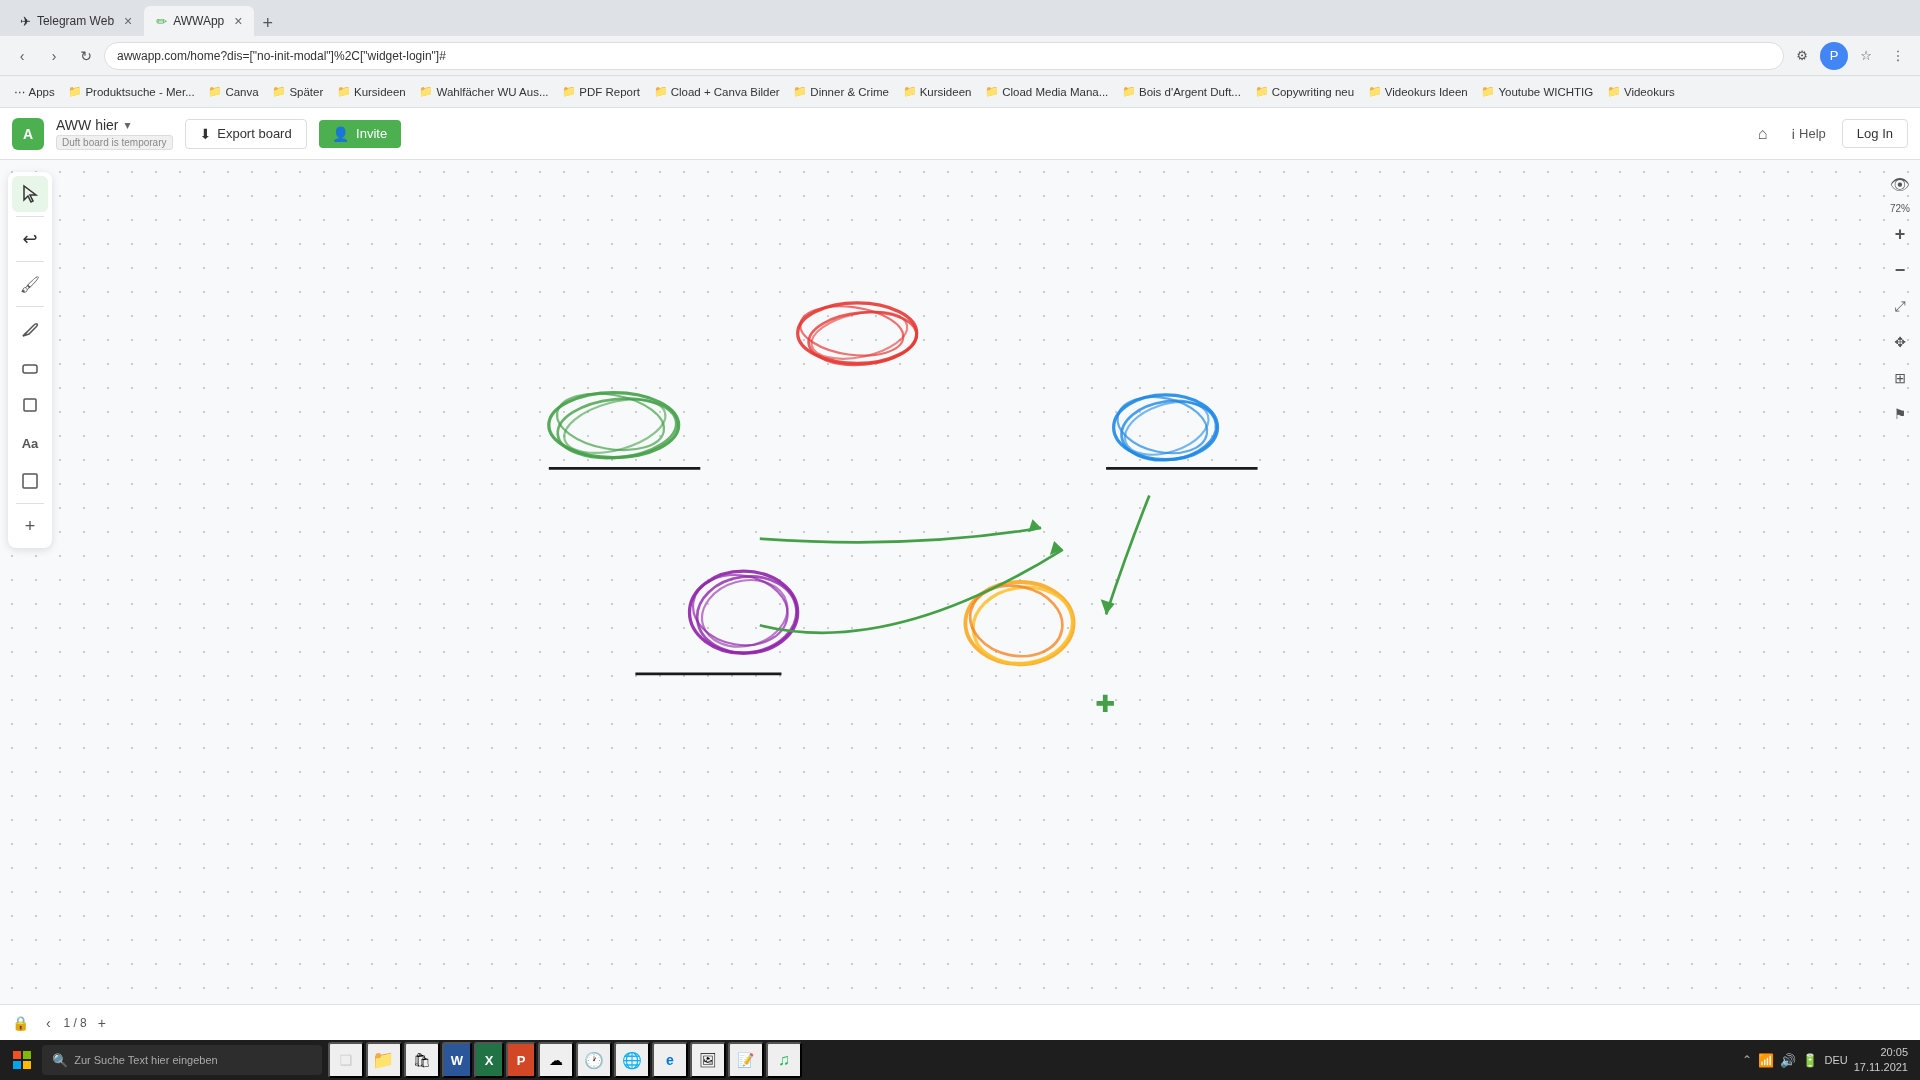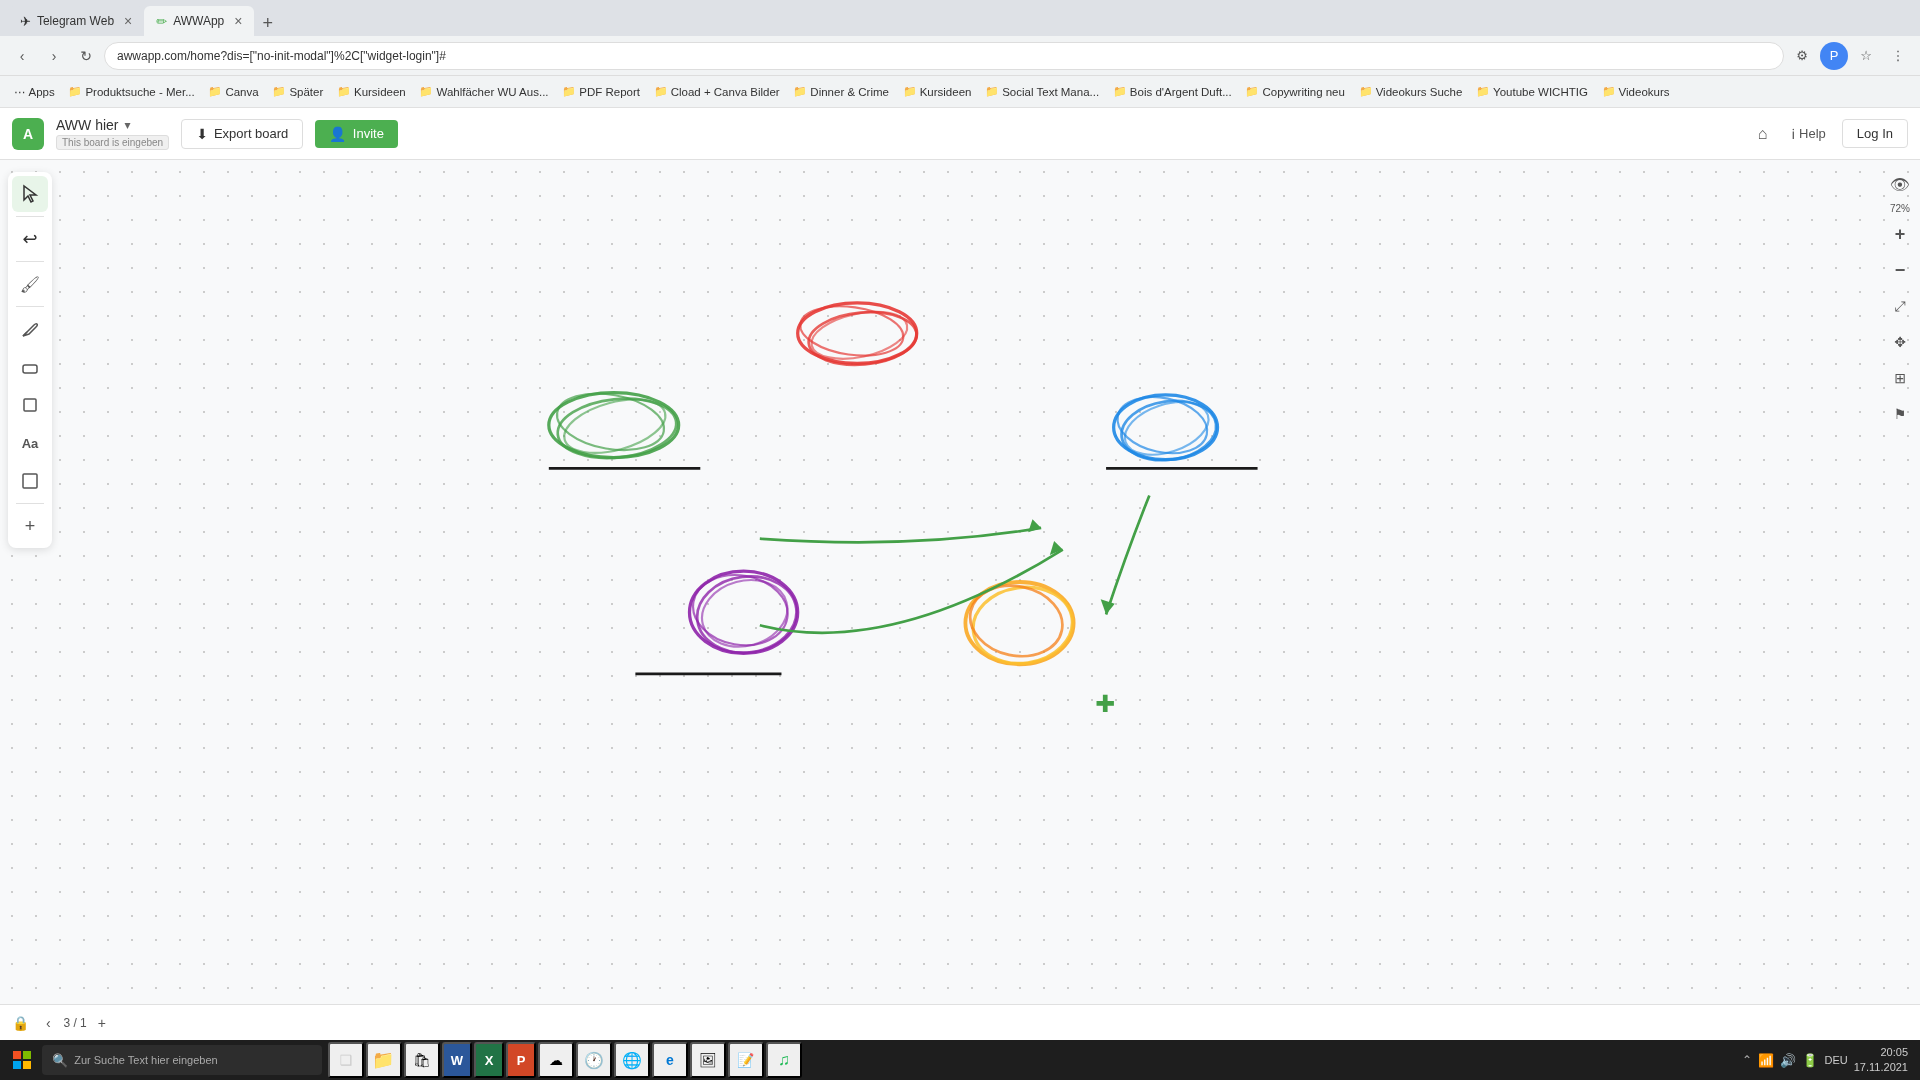--- a/index.html
+++ b/index.html
@@ -394,33 +394,33 @@
     <div class="bookmark-item">
       <span class="bookmark-folder">📁</span>
       <span>Dinner &amp; Crime</span>
     </div>
     <div class="bookmark-item">
       <span class="bookmark-folder">📁</span>
       <span>Kursideen</span>
     </div>
     <div class="bookmark-item">
       <span class="bookmark-folder">📁</span>
-      <span>Social Text Mana...</span>
+      <span>Cload Media Mana...</span>
     </div>
     <div class="bookmark-item">
       <span class="bookmark-folder">📁</span>
       <span>Bois d'Argent Duft...</span>
     </div>
     <div class="bookmark-item">
       <span class="bookmark-folder">📁</span>
       <span>Copywriting neu</span>
     </div>
     <div class="bookmark-item">
       <span class="bookmark-folder">📁</span>
-      <span>Videokurs Suche</span>
+      <span>Videokurs Ideen</span>
     </div>
     <div class="bookmark-item">
       <span class="bookmark-folder">📁</span>
       <span>Youtube WICHTIG</span>
     </div>
     <div class="bookmark-item">
       <span class="bookmark-folder">📁</span>
       <span>Videokurs</span>
     </div>
   </div>
@@ -429,21 +429,21 @@
 
     <div class="app-header">
       <div class="app-logo">
         <span>A</span>
       </div>
       <div class="board-name-area">
         <div class="board-name-row">
           <span class="board-title">AWW hier</span>
           <button class="board-dropdown-btn">▾</button>
         </div>
-        <span class="board-temp-badge">This board is eingeben</span>
+        <span class="board-temp-badge">Duft board is temporary</span>
       </div>
 
       <button class="export-btn">
         <span style="font-size:14px;">⬇</span>
         <span>Export board</span>
       </button>
 
       <button class="invite-btn">
         <span style="font-size:14px;">👤</span>
         <span>Invite</span>
@@ -573,21 +573,21 @@
 
           <text x="810" y="510" font-size="22" fill="#43a047">✚</text>
         </svg>
 
       </div>
 
       <div class="bottom-bar">
         <span class="lock-icon">🔒</span>
         <div class="page-nav">
           <button class="page-nav-btn">‹</button>
-          <span>3 / 1</span>
+          <span>1 / 8</span>
           <button class="page-nav-btn">+</button>
         </div>
       </div>
     </div>
 
   </div>
 
   <div class="taskbar">
     <div class="taskbar-start">
       <svg width="20" height="20" viewBox="0 0 20 20" fill="white">

